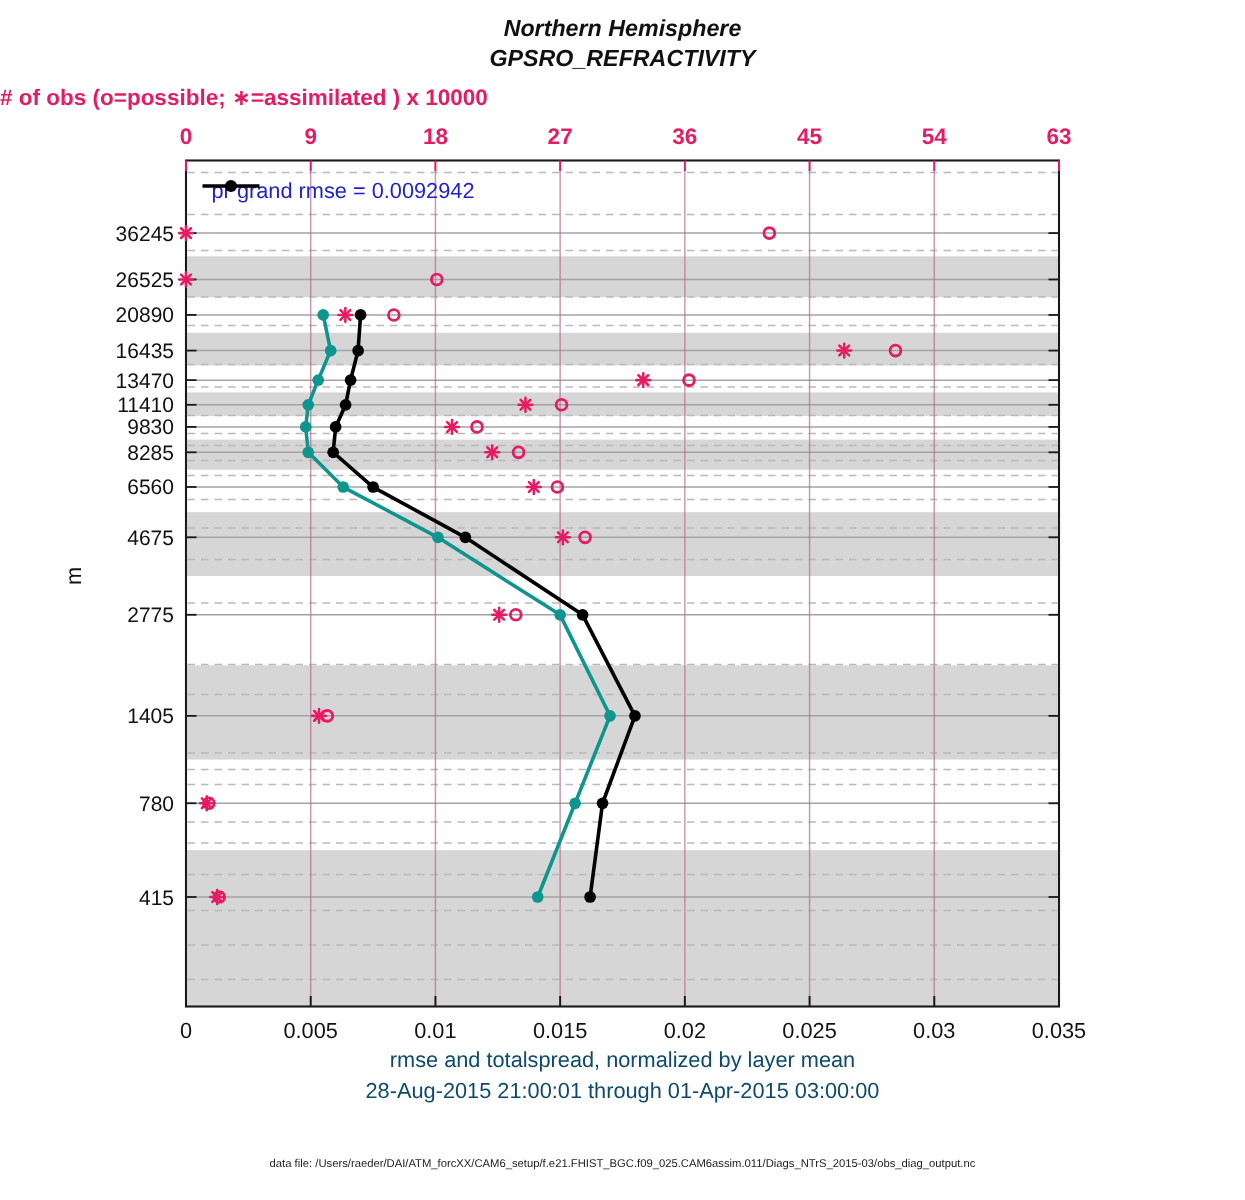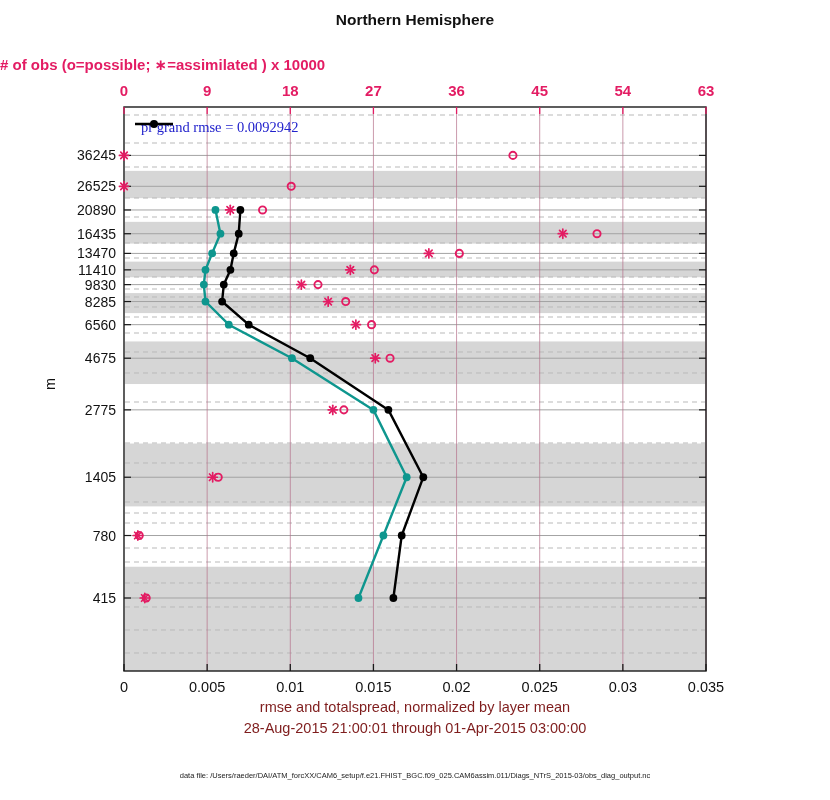--- a/index.html
+++ b/index.html
@@ -1,26 +1,26 @@
 <!DOCTYPE html>
 <html><head>
 <meta charset="utf-8">
 <style>
   html,body{margin:0;padding:0;background:#ffffff;}
   .canvas{position:relative;width:830px;height:800px;background:#fff;overflow:hidden;
           font-family:"Liberation Sans","DejaVu Sans",sans-serif;}
   svg{position:absolute;left:0;top:0;}
-  .title-block{position:absolute;left:0;top:10px;width:830px;text-align:center;}
+  .title-block{position:absolute;left:0;top:10px;width:830px;text-align:center;font-style:italic;}
   .title-line{font-size:15.5px;font-weight:bold;color:#111;line-height:20px;}
   .top-axis-label{position:absolute;left:0;top:56px;width:830px;
                   font-size:15px;font-weight:600;color:#e31c63;}
-  .legend{position:absolute;left:134px;top:118px;font-family:Liberation Serif, serif;}
+  .legend{position:absolute;left:134px;top:118px;}
   .legend-row{display:flex;align-items:center;height:19px;}
   .legend-row span{color:#2222cc;font-size:14.5px;margin-left:7px;white-space:nowrap;}
-  .x-label-block{position:absolute;left:0;top:697px;width:830px;text-align:center;color:#7f1d1d;}
+  .x-label-block{position:absolute;left:0;top:697px;width:830px;text-align:center;color:#0c4a6e;}
   .x-label-line{font-size:14.5px;line-height:21px;}
   .y-label{position:absolute;left:44px;top:376px;font-size:14.5px;color:#111;
            transform:rotate(-90deg);transform-origin:center;}
   .footer{position:absolute;left:0;top:771px;width:830px;text-align:center;
           font-size:7.5px;color:#222;}
 </style>
 </head>
 <body>
 
 <div class="canvas">
@@ -299,20 +299,21 @@
           <line x1="144.78571428571428" y1="593.4" x2="144.78571428571428" y2="602.6"></line>
           <line x1="141.5335142857143" y1="594.7478" x2="148.03791428571427" y2="601.2522"></line>
           <line x1="141.5335142857143" y1="601.2522" x2="148.03791428571427" y2="594.7478"></line>
         </g>
         <circle cx="146.17142857142858" cy="598" r="3.6" fill="none" stroke="#e31c63" stroke-width="1.9"></circle>
       </g>
     </svg>
 
   <div class="title-block">
     <div class="title-line">Northern Hemisphere</div>
+    <div class="title-line">GPSRO_REFRACTIVITY</div>
   </div>
 
   <div class="top-axis-label"># of obs (o=possible; ∗=assimilated ) x 10000</div>
 
   <div class="legend">
     <div class="legend-row">
       <svg class="legend-swatch" width="40" height="12">
         <line x1="1" y1="6" x2="39" y2="6" stroke-width="2.4" stroke="#000000"></line>
         <circle cx="20" cy="6" r="4" fill="#000000"></circle>
       </svg>

